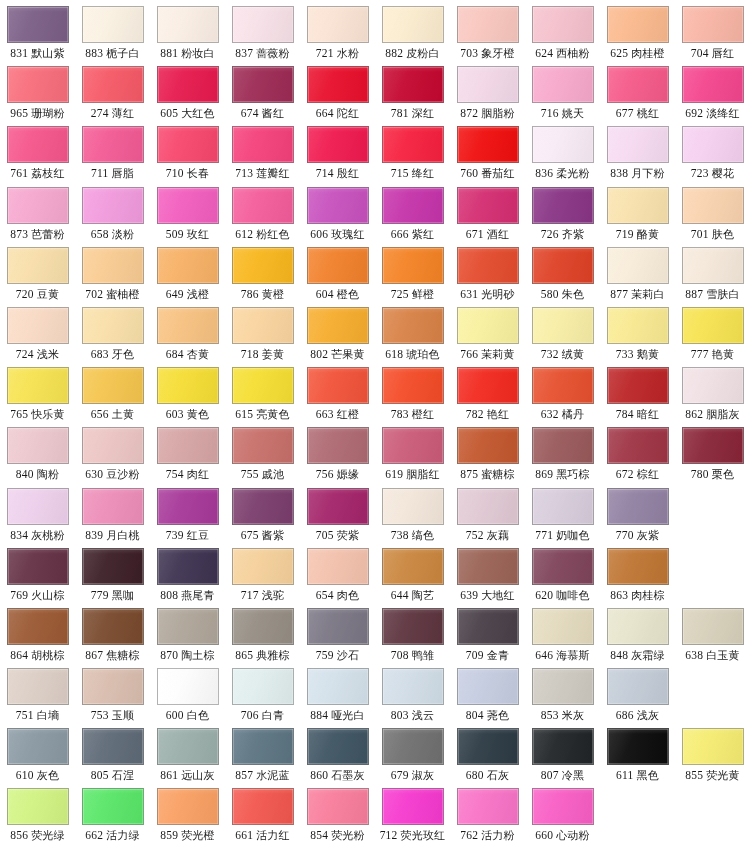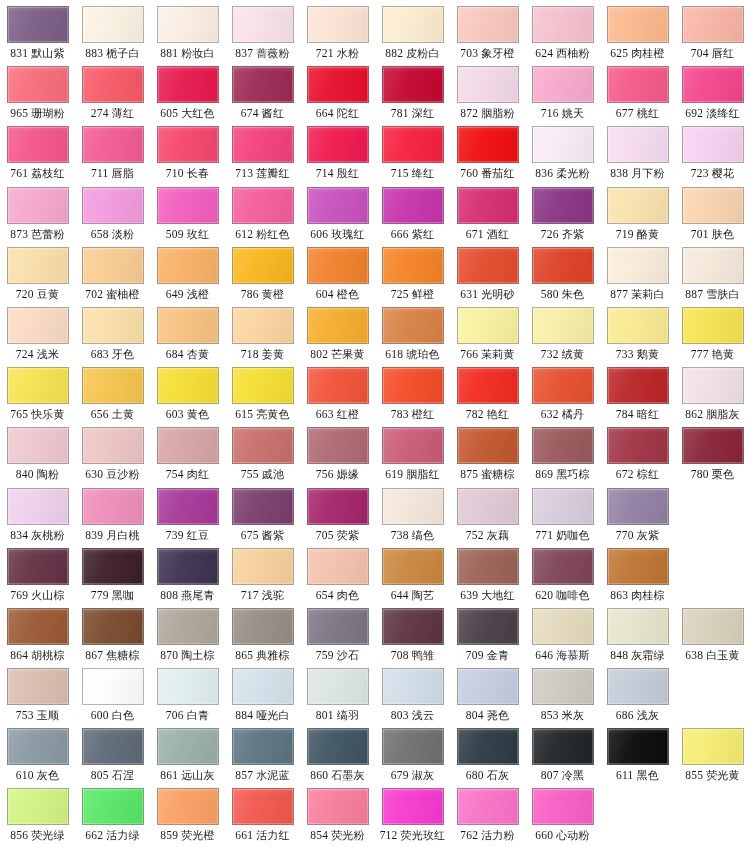--- a/index.html
+++ b/index.html
@@ -529,38 +529,38 @@
         <div class="swatch" style="background-color: rgb(232, 230, 205);"></div>
         <div class="label"><span class="code">848</span><span class="nm">灰霜绿</span></div>
       </div>
       <div class="cell">
         <div class="swatch" style="background-color: rgb(217, 210, 188);"></div>
         <div class="label"><span class="code">638</span><span class="nm">白玉黄</span></div>
       </div>
     </div>
     <div class="row">
       <div class="cell">
+        <div class="swatch" style="background-color: rgb(222, 208, 199);"></div>
+        <div class="label"><span class="code">751</span><span class="nm">白墒</span></div>
+      </div>
+      <div class="cell">
         <div class="swatch" style="background-color: rgb(219, 191, 176);"></div>
         <div class="label"><span class="code">753</span><span class="nm">玉顺</span></div>
       </div>
       <div class="cell">
         <div class="swatch" style="background-color: rgb(255, 255, 255);"></div>
         <div class="label"><span class="code">600</span><span class="nm">白色</span></div>
       </div>
       <div class="cell">
         <div class="swatch" style="background-color: rgb(226, 240, 239);"></div>
         <div class="label"><span class="code">706</span><span class="nm">白青</span></div>
       </div>
       <div class="cell">
         <div class="swatch" style="background-color: rgb(214, 227, 236);"></div>
         <div class="label"><span class="code">884</span><span class="nm">哑光白</span></div>
-      </div>
-      <div class="cell">
-        <div class="swatch" style="background-color: rgb(222, 230, 230);"></div>
-        <div class="label"><span class="code">801</span><span class="nm">缟羽</span></div>
       </div>
       <div class="cell">
         <div class="swatch" style="background-color: rgb(211, 223, 233);"></div>
         <div class="label"><span class="code">803</span><span class="nm">浅云</span></div>
       </div>
       <div class="cell">
         <div class="swatch" style="background-color: rgb(199, 206, 226);"></div>
         <div class="label"><span class="code">804</span><span class="nm">荛色</span></div>
       </div>
       <div class="cell">

